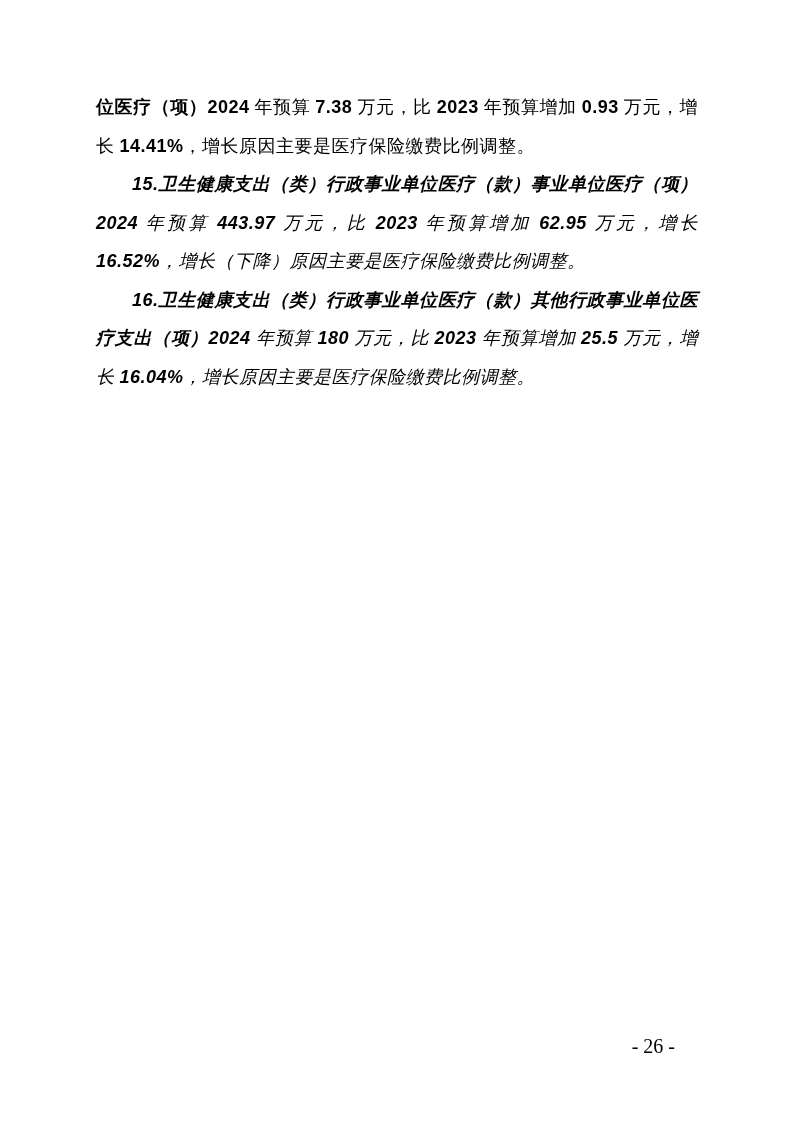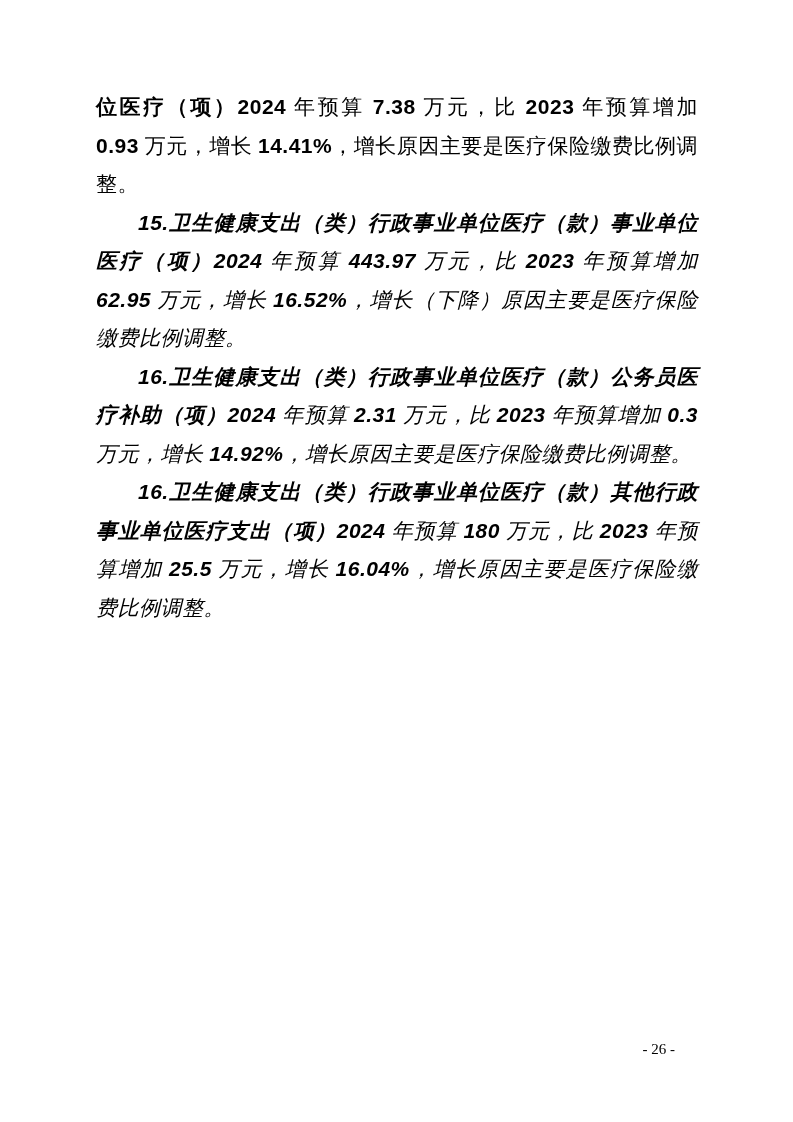--- a/index.html
+++ b/index.html
@@ -18,21 +18,21 @@
   }
   .content {
     position: absolute;
     top: 88px;
     left: 96px;
     width: 602px;
   }
   p.para {
     margin: 0;
     font-family: "Liberation Serif", serif;
-    font-size: 21px;
+    font-size: 18px;
     line-height: 38.5px;
     text-align: justify;
     letter-spacing: 0.5px;
     color: #000000;
   }
   p.para.indent {
     text-indent: 2em;
     font-style: italic;
   }
   .lead-text {
@@ -44,41 +44,38 @@
   }
   .body-text .num {
     font-family: "Liberation Sans", sans-serif;
     font-weight: 700;
   }
   .footer {
     position: absolute;
     right: 118px;
     bottom: 64px;
     font-family: "Liberation Serif", serif;
-    font-size: 15px;
+    font-size: 20px;
     color: #000000;
   }
 </style>
 </head>
 <body>
 
 <div class="page">
   <div class="content">
 
     <p class="para">
       <span class="lead-text">位医疗（项）</span><span class="body-text"><span class="num">2024</span> 年预算 <span class="num">7.38</span> 万元，比 <span class="num">2023</span> 年预算增加 <span class="num">0.93</span> 万元，增长 <span class="num">14.41%</span>，增长原因主要是医疗保险缴费比例调整。</span>
     </p>
 
     <p class="para indent">
       <span class="lead-text">15.卫生健康支出（类）行政事业单位医疗（款）事业单位医疗（项）</span><span class="body-text"><span class="num">2024</span> 年预算 <span class="num">443.97</span> 万元，比 <span class="num">2023</span> 年预算增加 <span class="num">62.95</span> 万元，增长 <span class="num">16.52%</span>，增长（下降）原因主要是医疗保险缴费比例调整。</span>
     </p>
 
-    <p class="para indent">
-      <span class="lead-text">16.卫生健康支出（类）行政事业单位医疗（款）公务员医疗补助（项）</span><span class="body-text"><span class="num">2024</span> 年预算 <span class="num">2.31</span> 万元，比 <span class="num">2023</span> 年预算增加 <span class="num">0.3</span> 万元，增长 <span class="num">14.92%</span>，增长原因主要是医疗保险缴费比例调整。</span>
-    </p>
 
     <p class="para indent">
       <span class="lead-text">16.卫生健康支出（类）行政事业单位医疗（款）其他行政事业单位医疗支出（项）</span><span class="body-text"><span class="num">2024</span> 年预算 <span class="num">180</span> 万元，比 <span class="num">2023</span> 年预算增加 <span class="num">25.5</span> 万元，增长 <span class="num">16.04%</span>，增长原因主要是医疗保险缴费比例调整。</span>
     </p>
 
 
 
 
   </div>
 

